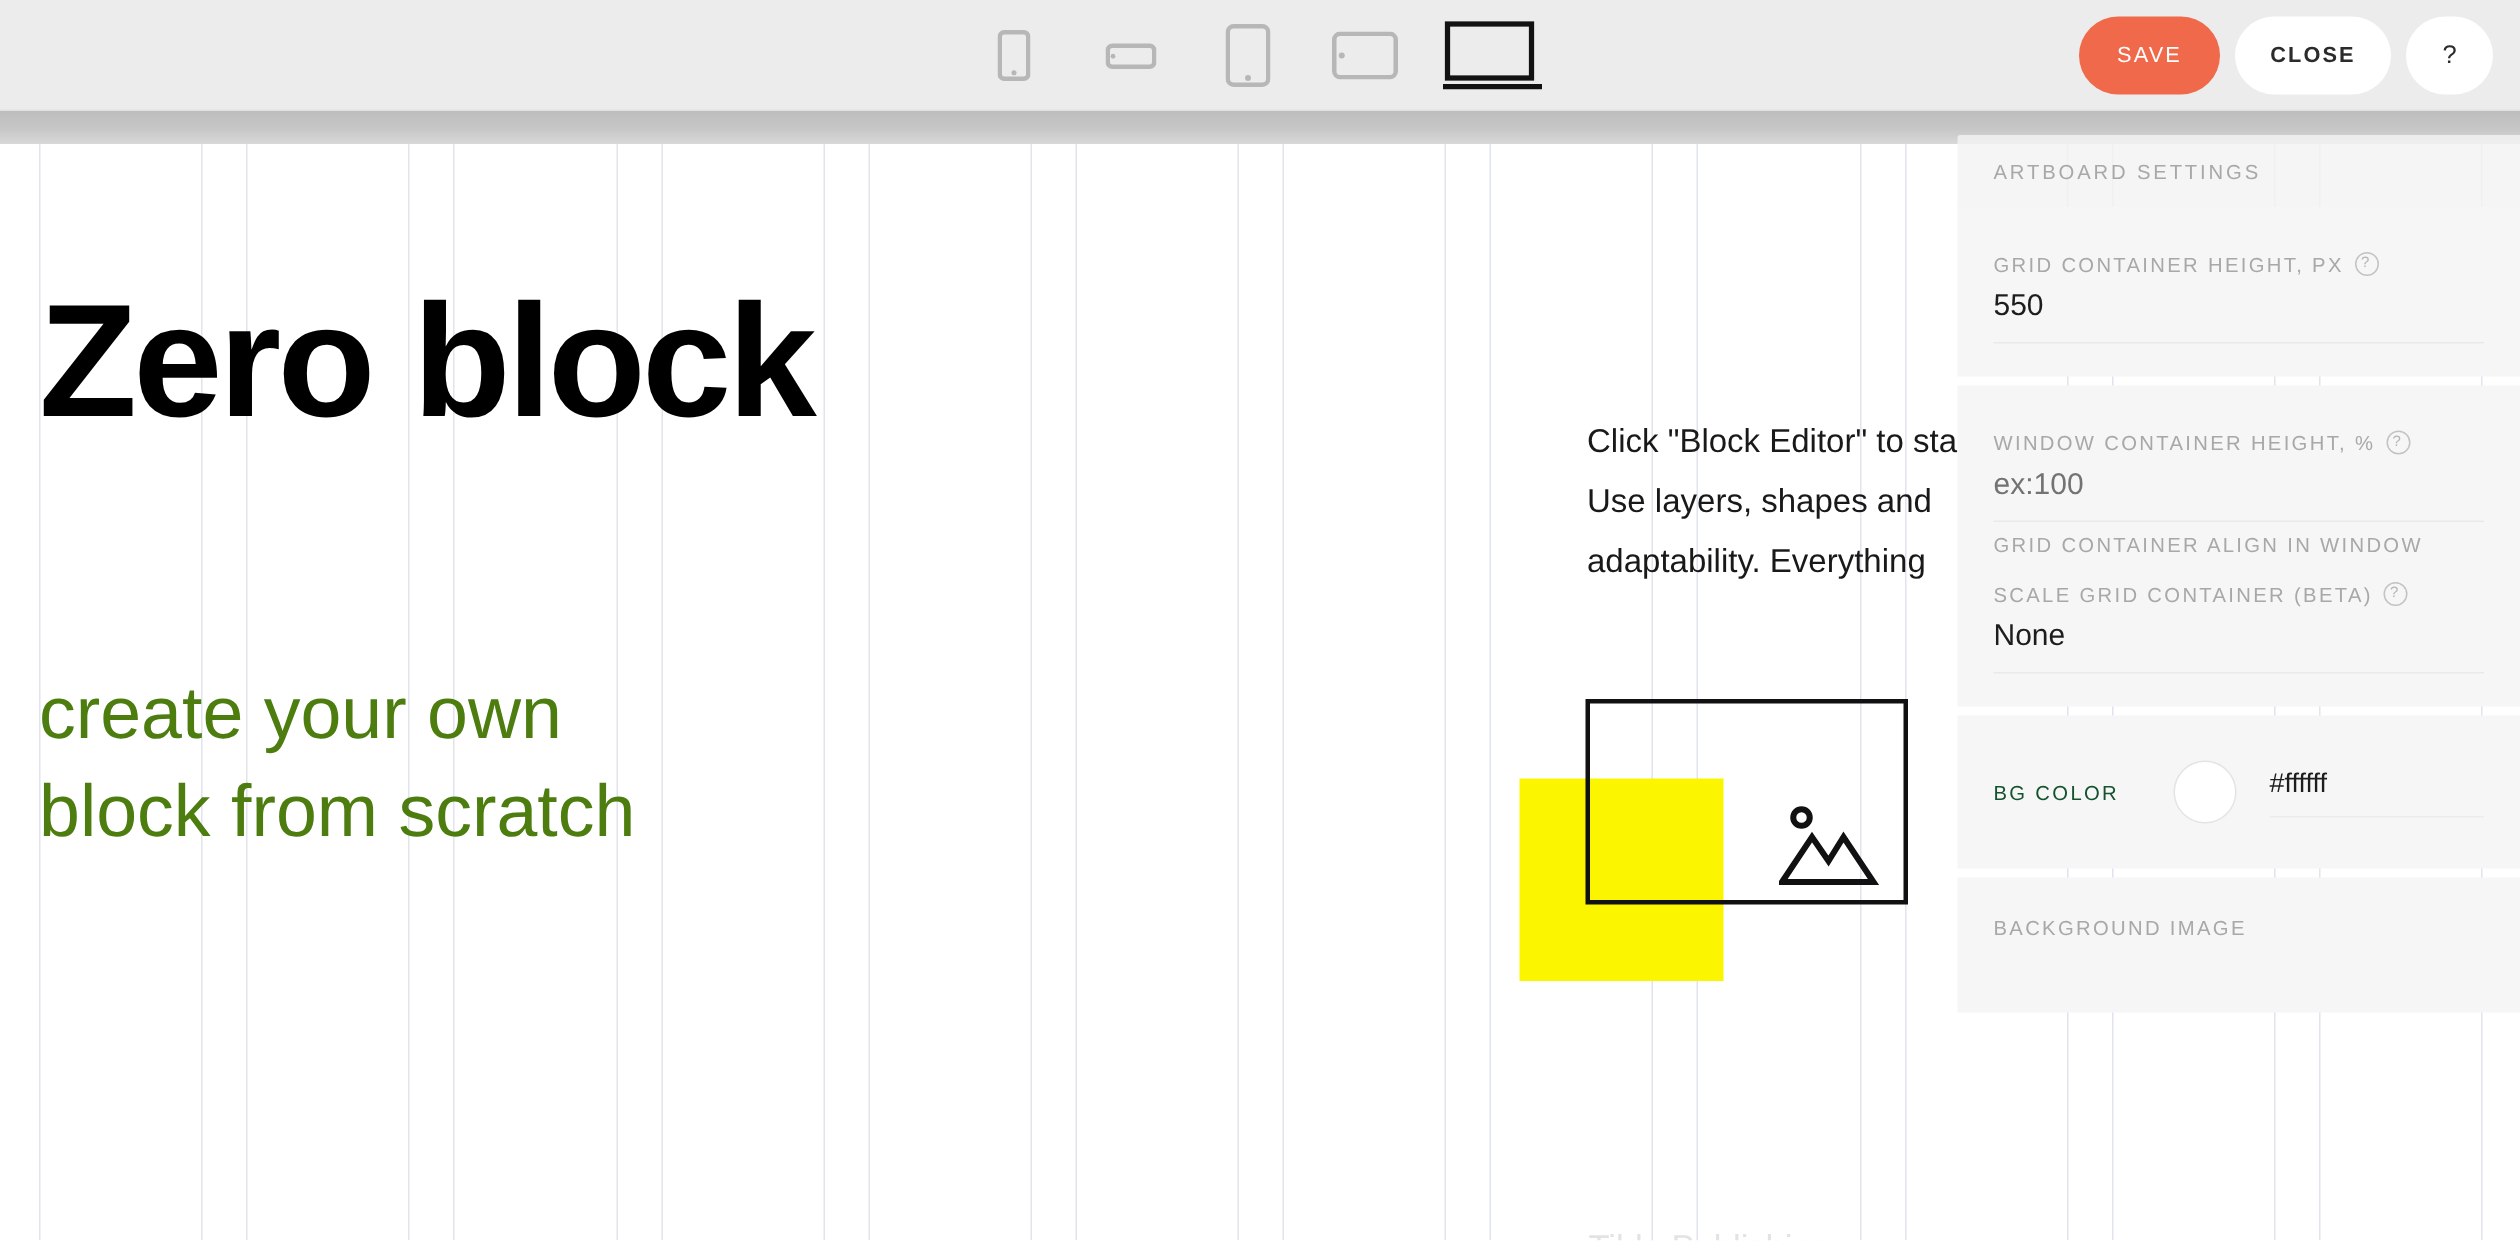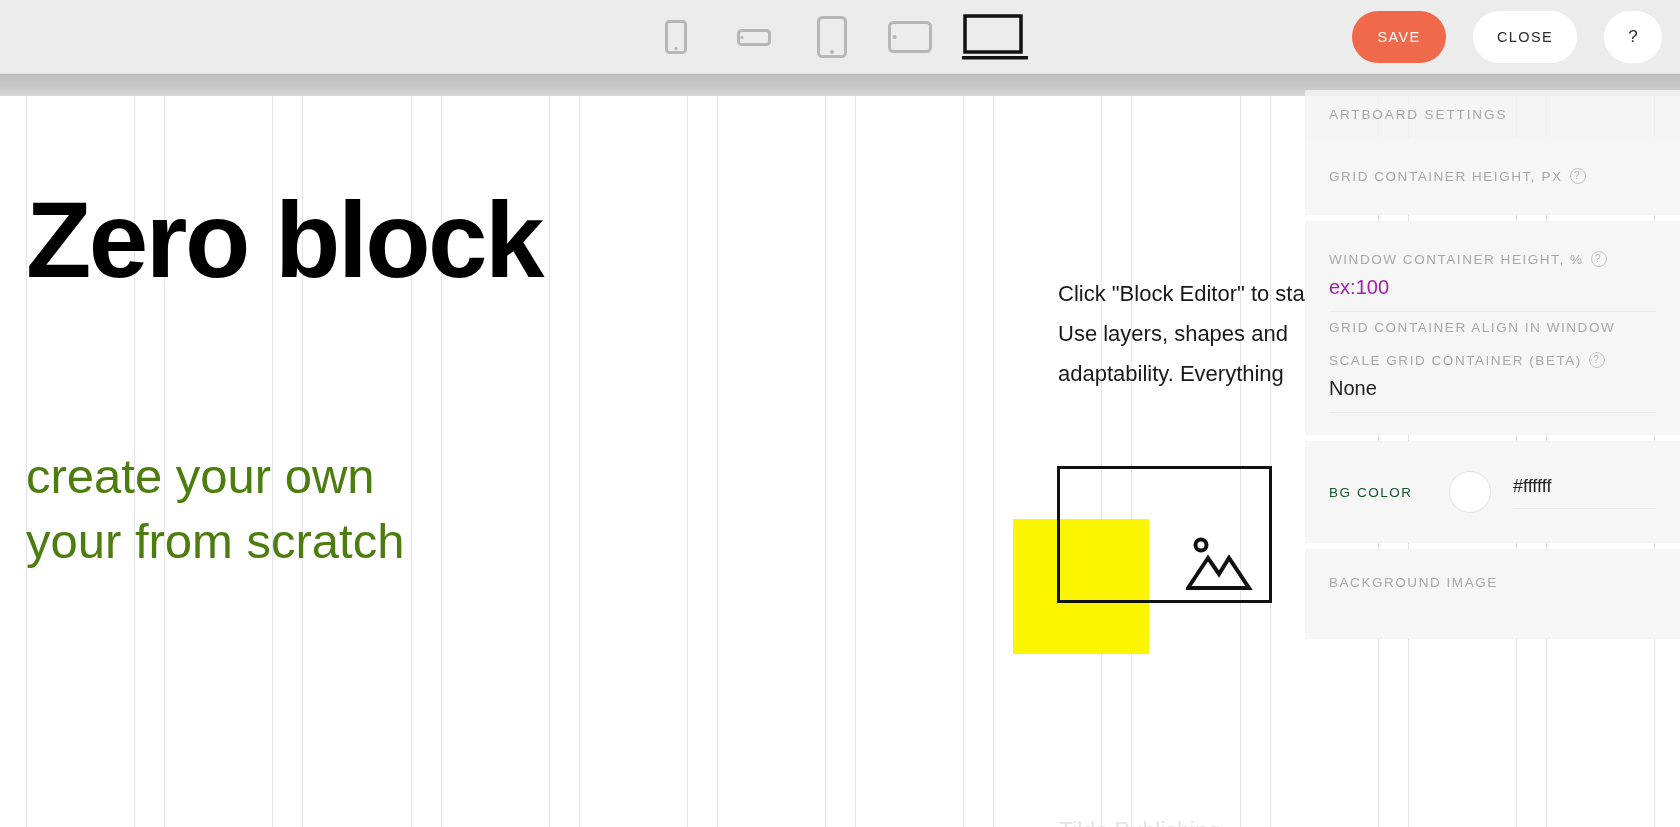--- a/index.html
+++ b/index.html
@@ -30,21 +30,21 @@
   .device-btn {
     pointer-events: auto;
     display: flex; align-items: center; justify-content: center;
     width: 56px; height: 56px;
     cursor: pointer;
   }
   .device-btn svg { display: block; }
 
   .actions {
     position: absolute; right: 18px; top: 11px;
-    display: flex; align-items: center; gap: 27px;
+    display: flex; align-items: center; gap: 10px;
     z-index: 45;
     justify-content: space-between;
   }
   .btn-pill {
     height: 52px;
     border-radius: 26px;
     display: flex; align-items: center; justify-content: center;
     font-size: 14.5px;
     letter-spacing: 1.4px;
     cursor: pointer;
@@ -53,20 +53,21 @@
   }
   .btn-save {
     background: #f0694a;
     color: #ffffff;
     width: 94px;
   }
   .btn-close {
     background: #ffffff;
     color: #2b2b2b;
     width: 104px;
+    font-weight: bold;
   }
   .btn-help {
     background: #ffffff;
     color: #2b2b2b;
     width: 58px;
     font-size: 17px;
     letter-spacing: 0;
   }
 
   
@@ -204,21 +205,21 @@
     cursor: pointer;
   }
   .field-value {
     font-size: 20px;
     color: #1d1d1d;
     padding-bottom: 12px;
     border-bottom: 1px solid #e9e9e9;
     cursor: text;
     min-height: 32px;
   }
-  .field-value.placeholder { color: #a21caf; }
+  .field-value.placeholder { color: #737373; }
   .field:last-child .field-value { border-bottom: 1px solid #e9e9e9; }
 
   .bgcolor-row {
     display: flex; align-items: center;
     padding: 30px 0 30px 0;
   }
   .bgcolor-label {
     font-size: 13.5px;
     letter-spacing: 1.55px;
     color: #14532d;
@@ -336,21 +337,21 @@
         <div class="gridline" style="left: 1546px;"></div>
         <div class="gridline" style="left: 1654px;"></div>
       </div>
 
     <div class="artwork">
 
       <div class="headline">Zero block</div>
 
       <div class="subhead">
         <div>create your own</div>
-        <div>your from scratch</div>
+        <div>block from scratch</div>
       </div>
 
       <div class="bodytext">
         <div>Click "Block Editor" to start</div>
         <div>Use layers, shapes and</div>
         <div>adaptability. Everything</div>
       </div>
 
       <div class="yellow-square"></div>
 
@@ -373,20 +374,21 @@
     <div class="panel-header">
       <div class="panel-header-title">ARTBOARD SETTINGS</div>
     </div>
 
     <div class="panel-section pad-top pad-bot">
       <div class="field">
         <div class="field-label">
           <span>GRID CONTAINER HEIGHT, PX</span>
           <span class="qmark">?</span>
         </div>
+        <div class="field-value">550</div>
       </div>
     </div>
 
     <div class="panel-section pad-top pad-bot">
       <div class="field">
         <div class="field-label">
           <span>WINDOW CONTAINER HEIGHT, %</span>
           <span class="qmark">?</span>
         </div>
         <div class="field-value placeholder">ex:100</div>

